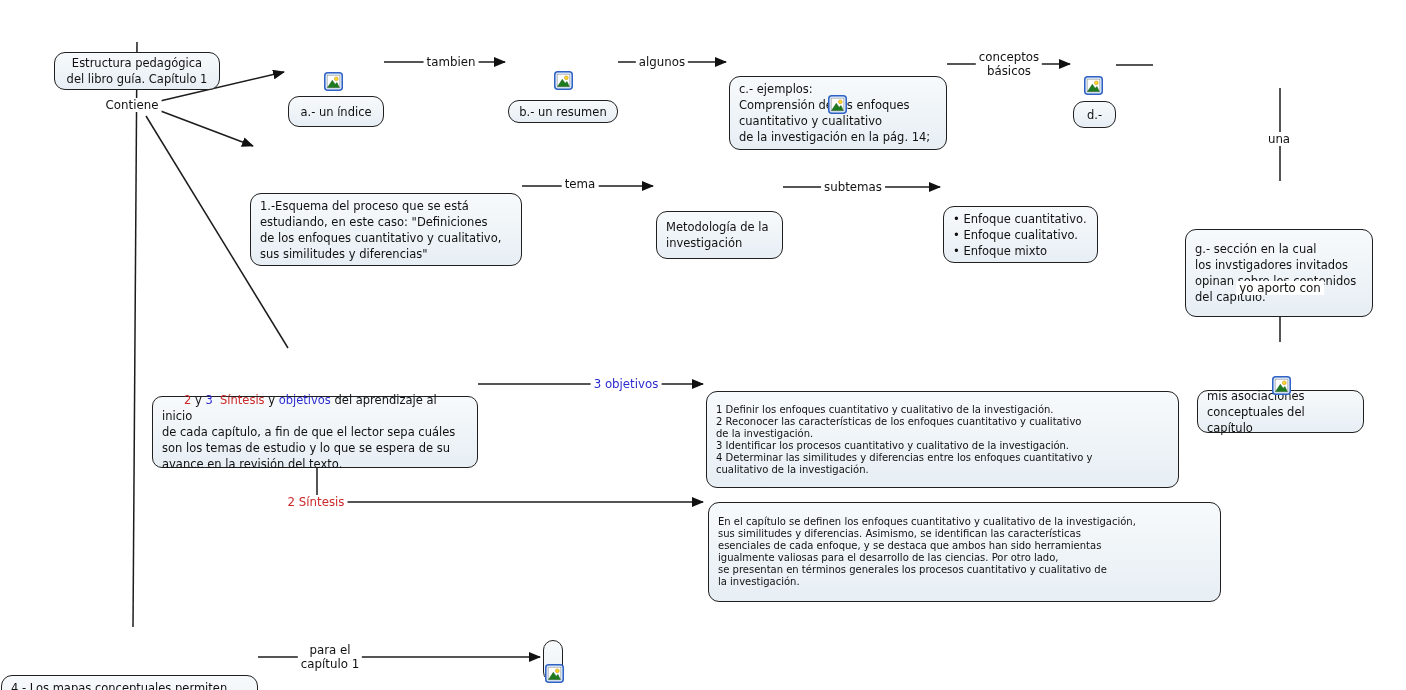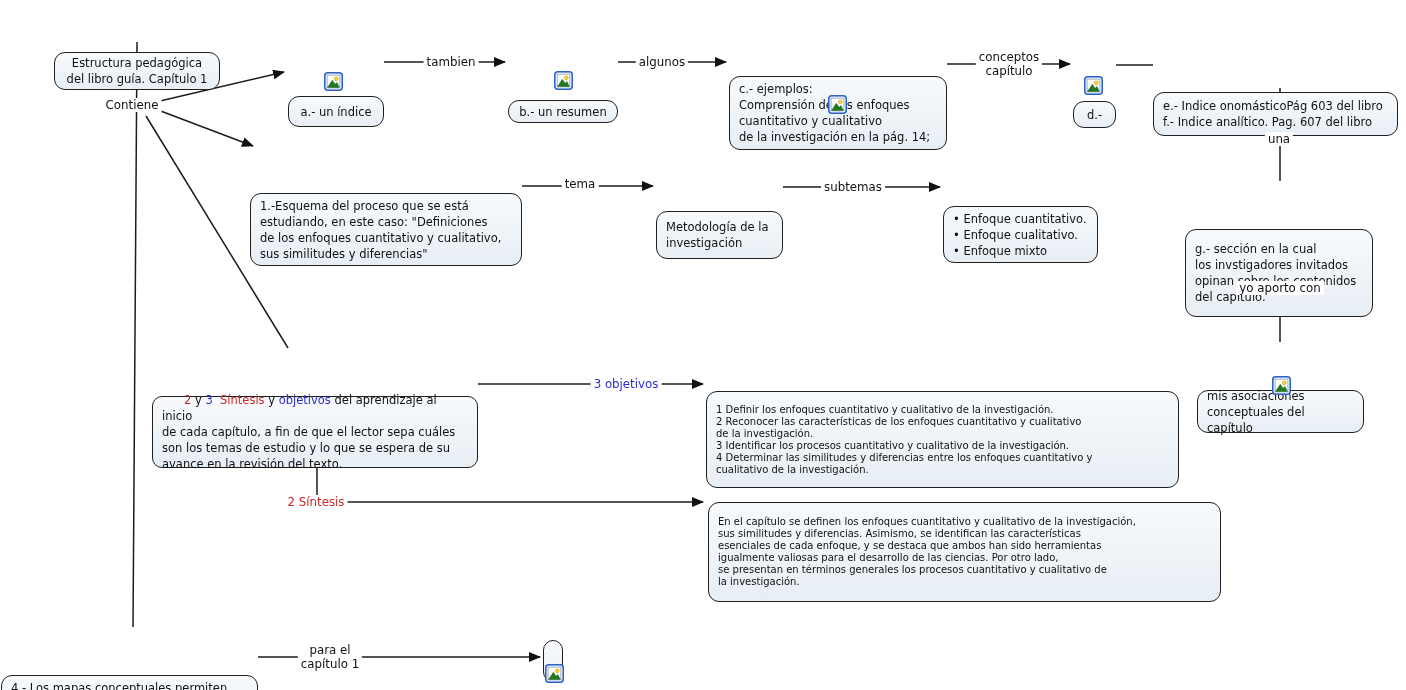--- a/index.html
+++ b/index.html
@@ -80,24 +80,20 @@
     <div class="txt">c.- ejemplos:
 Comprensión de los enfoques
 cuantitativo y cualitativo
 de la investigación en la pág. 14;</div>
   </div>
 
   <div class="node center" style="left:1073px;top:53px;width:43px;height:27px;">
     <div class="txt">d.-</div>
   </div>
 
-  <div class="node" style="left:1153px;top:44px;width:245px;height:44px;">
-    <div class="txt">e.- Indice onomásticoPág 603 del libro
-f.- Indice analítico. Pag. 607 del libro</div>
-  </div>
 
   <div class="node" style="left:250px;top:145px;width:272px;height:73px;">
     <div class="txt">1.-Esquema del proceso que se está
 estudiando, en este caso: "Definiciones
 de los enfoques cuantitativo y cualitativo,
 sus similitudes y diferencias"</div>
   </div>
 
   <div class="node" style="left:656px;top:163px;width:127px;height:48px;">
     <div class="txt">Metodología de la
@@ -154,21 +150,21 @@
 relacionar de manera fácil los conceptos
 y puntos relevantes</div>
   </div>
 
   <div class="pill" style="left:543px;top:640px;width:20px;height:42px;"></div>
 
   <div class="llabel" style="left:132px;top:105px;">Contiene</div>
   <div class="llabel" style="left:451px;top:62px;">tambien</div>
   <div class="llabel" style="left:662px;top:62px;">algunos</div>
   <div class="llabel" style="left:1009px;top:64px;">conceptos
-capítulo</div>
+básicos</div>
   <div class="llabel" style="left:1279px;top:139px;">una</div>
   <div class="llabel" style="left:1280px;top:288px;">yo aporto con</div>
   <div class="llabel" style="left:580px;top:184px;">tema</div>
   <div class="llabel" style="left:853px;top:187px;">subtemas</div>
   <div class="llabel blue" style="left:626px;top:384px;">3 objetivos</div>
   <div class="llabel red" style="left:316px;top:502px;">2 Síntesis</div>
   <div class="llabel" style="left:330px;top:657px;">para el
 capítulo 1</div>
 
   <div class="res-icon" style="left:324px;top:72px;">

